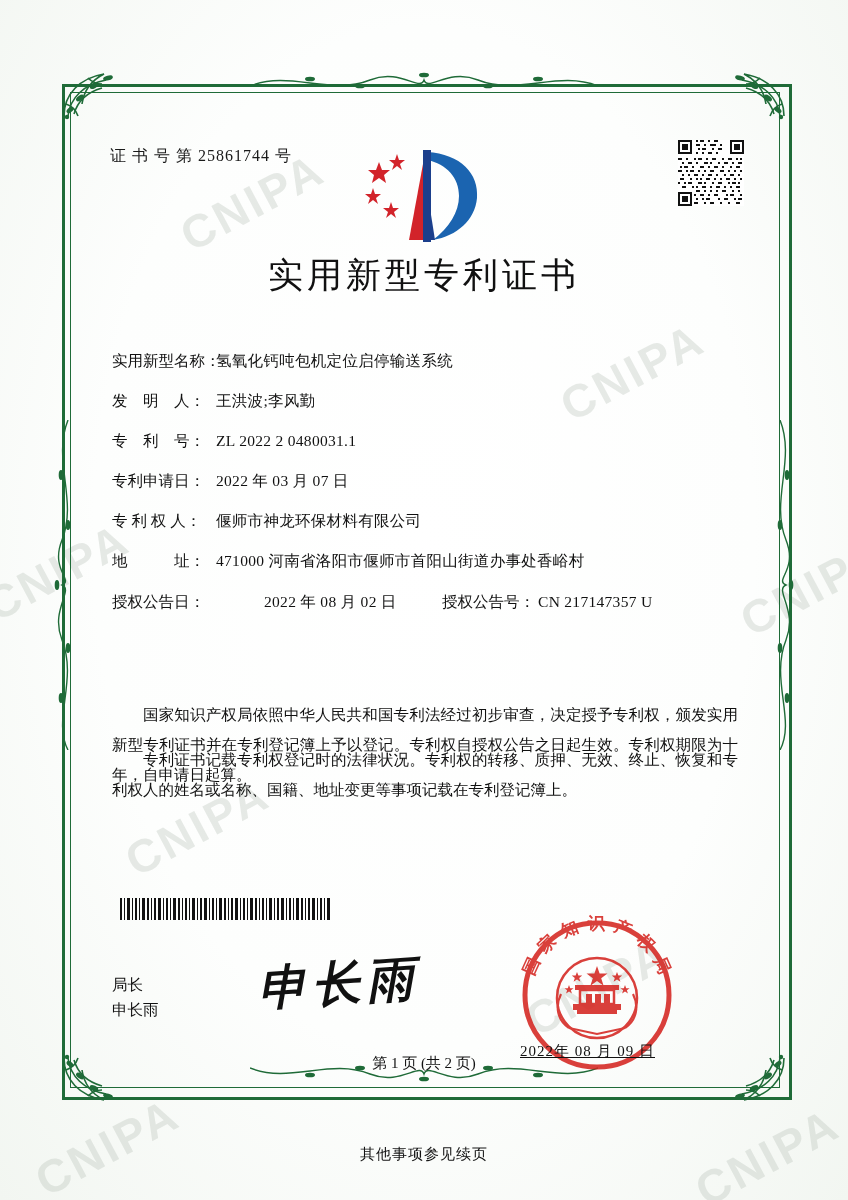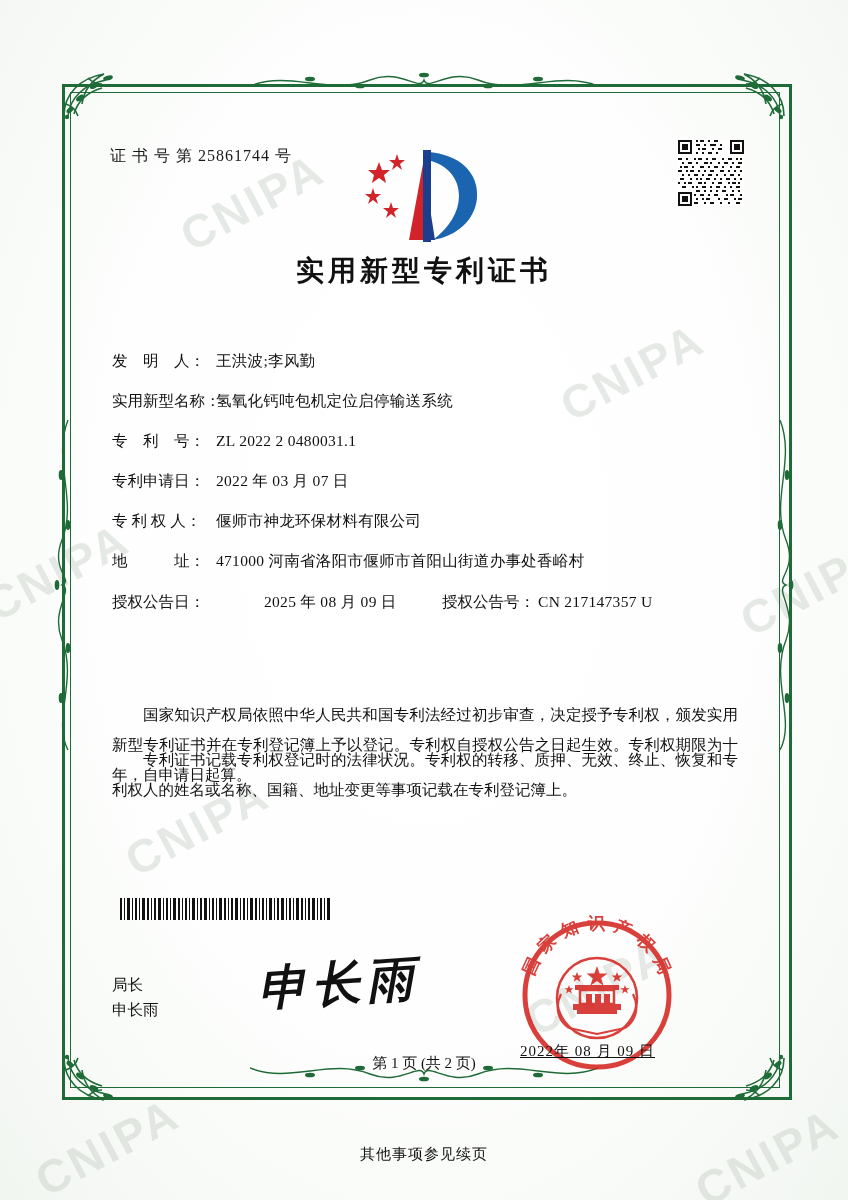--- a/index.html
+++ b/index.html
@@ -112,22 +112,22 @@
     transform: translateX(-50%);
     top: 140px;
     width: 150px; height: 110px;
   }
 
   .title {
     position: absolute;
     left: 0; right: 0;
     top: 252px;
     text-align: center;
-    font-size: 28px;
-    font-weight: bold;
+    font-size: 35px;
+    font-weight: normal;
     letter-spacing: 4px;
     color: #111;
     font-family: "DejaVu Serif", "Liberation Serif", serif;
   }
 
   
   .fields {
     position: absolute;
     left: 112px;
     top: 352px;
@@ -547,47 +547,47 @@
         <polygon points="24,48 26,54 32,54 27,58 29,64 24,60 19,64 21,58 16,54 22,54"></polygon>
         <polygon points="42,62 44,68 50,68 45,72 47,78 42,74 37,78 39,72 34,68 40,68"></polygon>
       </g>
     </svg>
   </div>
 
   <div class="title">实用新型专利证书</div>
 
   <div class="fields">
     <div class="frow">
+      <div class="flabel">实用新型名称：</div>
+      <div class="fval">氢氧化钙吨包机定位启停输送系统</div>
+    </div>
+    <div class="frow">
       <div class="flabel">发　明　人：</div>
       <div class="fval">王洪波;李风勤</div>
-    </div>
-    <div class="frow">
-      <div class="flabel">实用新型名称：</div>
-      <div class="fval">氢氧化钙吨包机定位启停输送系统</div>
     </div>
     <div class="frow">
       <div class="flabel">专　利　号：</div>
       <div class="fval">ZL 2022 2 0480031.1</div>
     </div>
     <div class="frow">
       <div class="flabel">专利申请日：</div>
       <div class="fval">2022 年 03 月 07 日</div>
     </div>
     <div class="frow">
       <div class="flabel">专 利 权 人：</div>
       <div class="fval">偃师市神龙环保材料有限公司</div>
     </div>
     <div class="frow">
       <div class="flabel">地　　　址：</div>
       <div class="fval">471000 河南省洛阳市偃师市首阳山街道办事处香峪村</div>
     </div>
     <div class="frow pub">
       <div class="pub-left">
         <div class="flabel">授权公告日：</div>
-        <div class="fval">2025 年 08 月 09 日</div>
+        <div class="fval">2022 年 08 月 02 日</div>
       </div>
       <div class="pub-right">
         <div class="flabel">授权公告号：</div>
         <div class="fval">CN 217147357 U</div>
       </div>
     </div>
   </div>
 
   <div class="para para1">国家知识产权局依照中华人民共和国专利法经过初步审查，决定授予专利权，颁发实用新型专利证书并在专利登记簿上予以登记。专利权自授权公告之日起生效。专利权期限为十年，自申请日起算。</div>
   <div class="para para2">专利证书记载专利权登记时的法律状况。专利权的转移、质押、无效、终止、恢复和专利权人的姓名或名称、国籍、地址变更等事项记载在专利登记簿上。</div>

